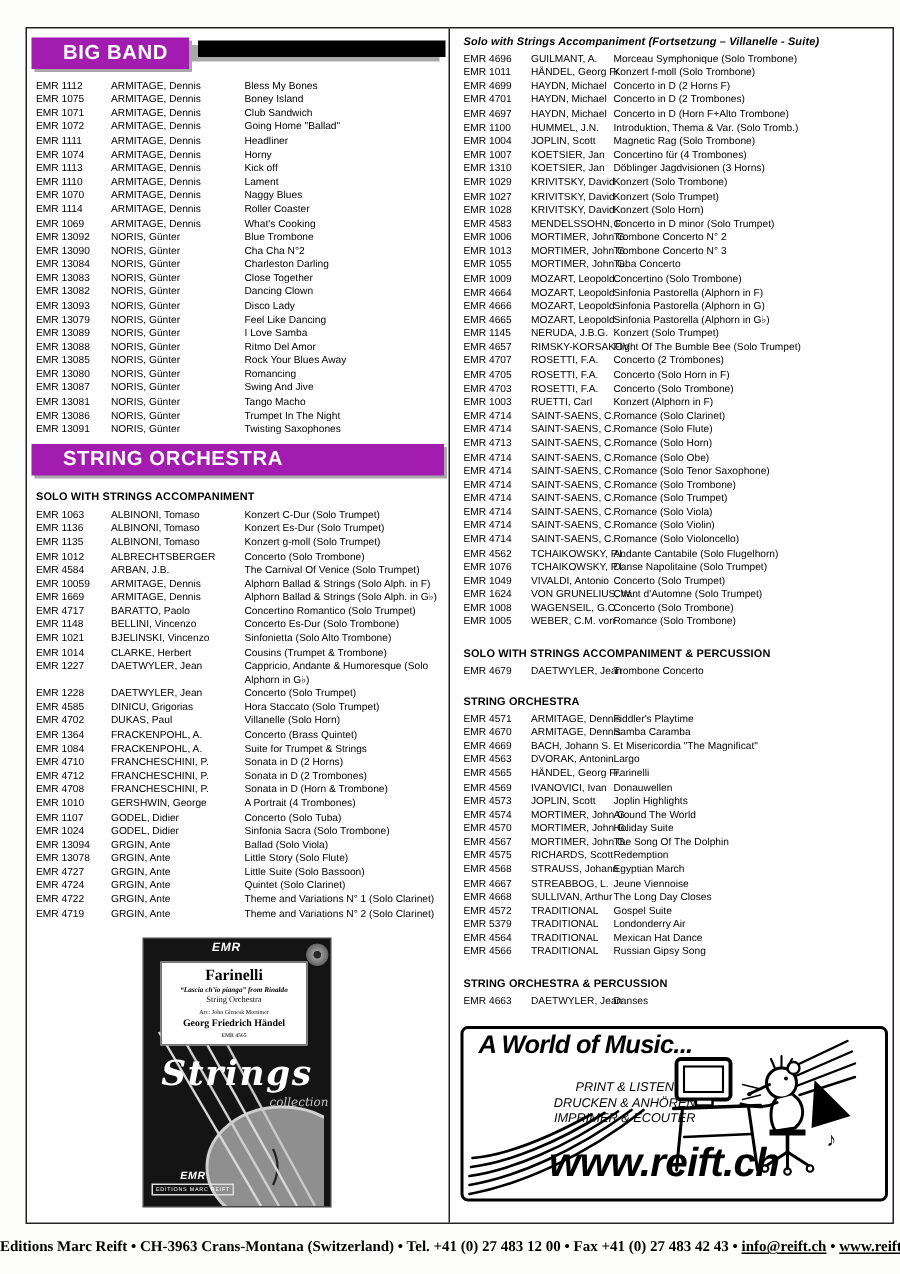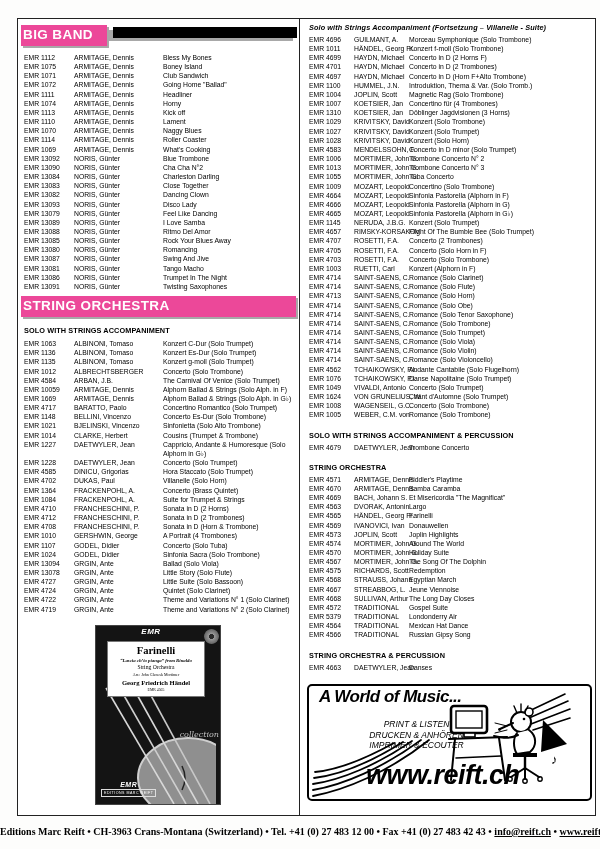--- a/index.html
+++ b/index.html
@@ -5,22 +5,22 @@
   html,body{margin:0;padding:0}
   body{width:600px;height:849px;background:#fdfdfc;position:relative;overflow:hidden;
        font-family:"Liberation Sans",sans-serif;color:#000;-webkit-font-smoothing:antialiased}
   .content-box{position:absolute;left:17px;top:18px;width:579px;height:798px;
        border:1px solid #222;box-sizing:border-box;display:flex;background:#fff}
   .col-left{width:281px;box-sizing:border-box;padding:6px 2px 0 3px;position:relative}
   .col-right{flex:1;box-sizing:border-box;border-left:1px solid #222;padding:3px 3px 0 6px;position:relative}
 
   
   .bar-row{display:flex;align-items:flex-start;gap:6px;margin-bottom:7px}
-  .bar-title{background:#ec4899;color:#fff;font-weight:bold;font-size:13.5px;letter-spacing:.4px;
-       padding:2px 14px 4px 2px;box-shadow:2px 2px 0 #a8a8a8;white-space:nowrap}
+  .bar-title{background:#a21caf;color:#fff;font-weight:bold;font-size:13.5px;letter-spacing:.4px;
+       padding:2px 14px 4px 21px;box-shadow:2px 2px 0 #a8a8a8;white-space:nowrap}
   .bar-fill{flex:1;height:11px;background:#000;margin-top:2px;box-shadow:-4px 3px 0 #a8a8a8}
   .bar-full{display:block;margin:5px 1px 0 0}
 
   
   .subhead{font-weight:bold;font-size:7.3px;margin:9px 0 4px;padding-left:3px;letter-spacing:.1px}
   .sec-head{font-weight:bold;font-size:7.3px;margin:11px 0 3px;padding-left:3px;letter-spacing:.1px}
   .sec-head.first{margin-top:1px;font-style:italic}
   .rows{font-size:6.8px;line-height:9.15px;padding-left:3px}
   .row{display:flex}
   .c-num{width:50px;flex:none;white-space:nowrap}
@@ -701,20 +701,21 @@
     <div class="f-emr">EMR</div>
     <div class="f-cd"></div>
     <div class="f-card">
       <div class="f-title">Farinelli</div>
       <div class="f-sub">“Lascia ch’io pianga” from Rinaldo</div>
       <div class="f-ens">String Orchestra</div>
       <div class="f-arr">Arr.: John Glenesk Mortimer</div>
       <div class="f-comp">Georg Friedrich Händel</div>
       <div class="f-num">EMR 4565</div>
     </div>
+    <div class="f-strings">Strings</div>
     <div class="f-coll">collection</div>
     <div class="f-pub-wrap">
       <div class="f-pub-logo">EMR</div>
       <div class="f-pub">EDITIONS MARC REIFT</div>
     </div>
   </div>
 
   <div class="ad">
     <div class="ad-head">A World of Music...</div>
     <div class="ad-langs">

